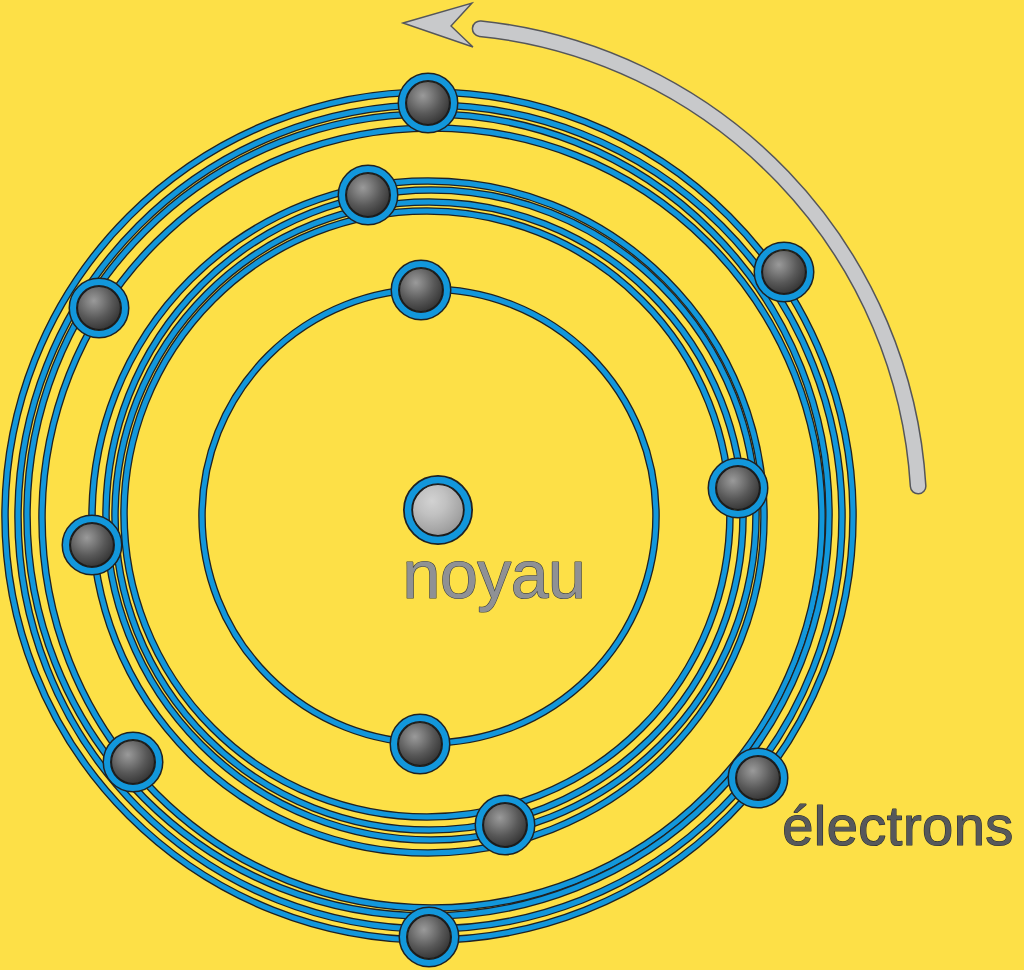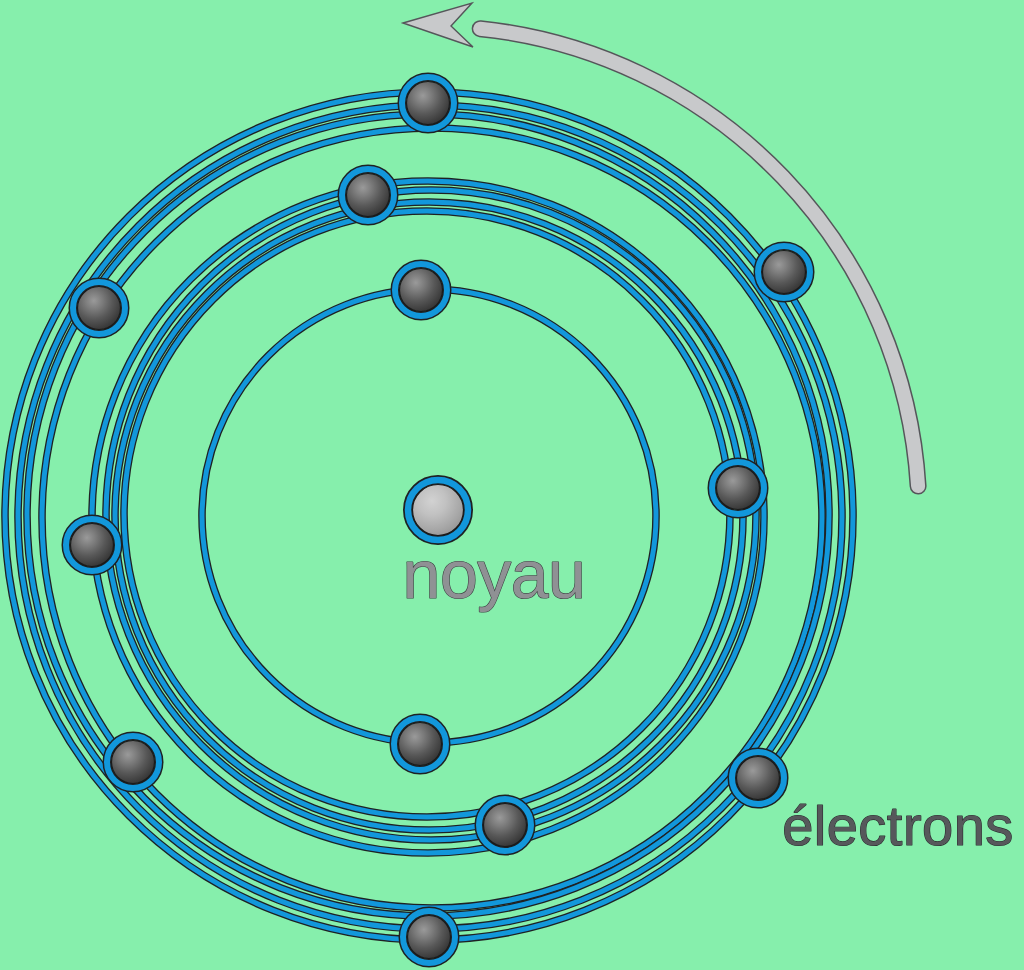--- a/index.html
+++ b/index.html
@@ -9,21 +9,21 @@
   .dlabel {
     font-family: "Liberation Sans", "DejaVu Sans", sans-serif;
     paint-order: stroke fill;
     stroke-linejoin: round;
     stroke-linecap: round;
   }
 </style>
 </head>
 <body>
 
-<div class="stage" id="stage" style="background: #86efac;">
+<div class="stage" id="stage" style="background: #fde047;">
   <svg id="atom-svg" viewBox="0 0 1024 970" xmlns="http://www.w3.org/2000/svg">
     <defs>
       <radialGradient id="electron-gradient" cx="0.38" cy="0.33" r="0.78">
         <stop offset="0" stop-color="#9A9A9A"></stop>
         <stop offset="0.25" stop-color="#7D7D7D"></stop>
         <stop offset="0.55" stop-color="#585858"></stop>
         <stop offset="0.85" stop-color="#3A3A3A"></stop>
         <stop offset="1" stop-color="#303030"></stop>
       </radialGradient>
       <radialGradient id="nucleus-gradient" cx="0.38" cy="0.32" r="0.8">

